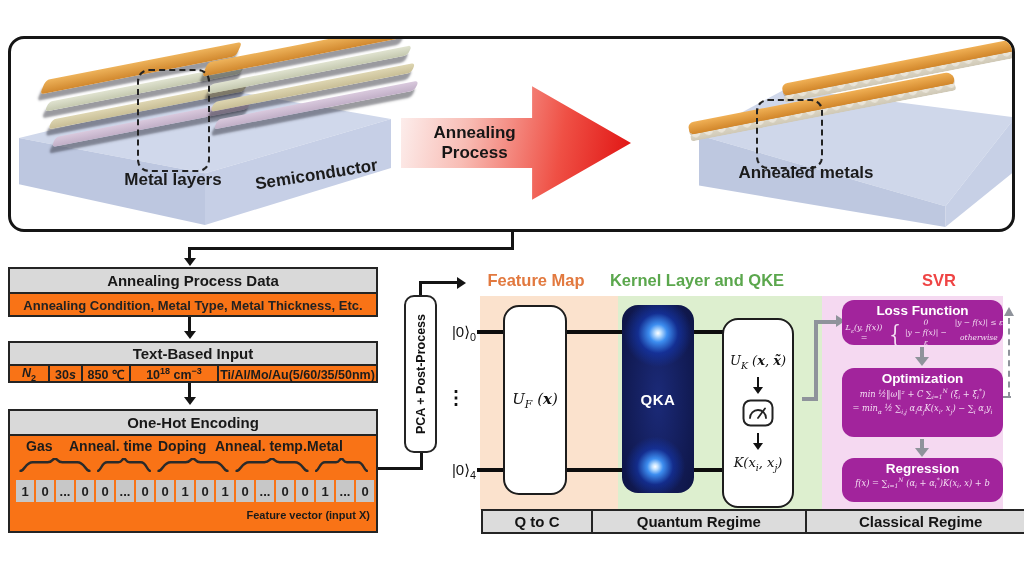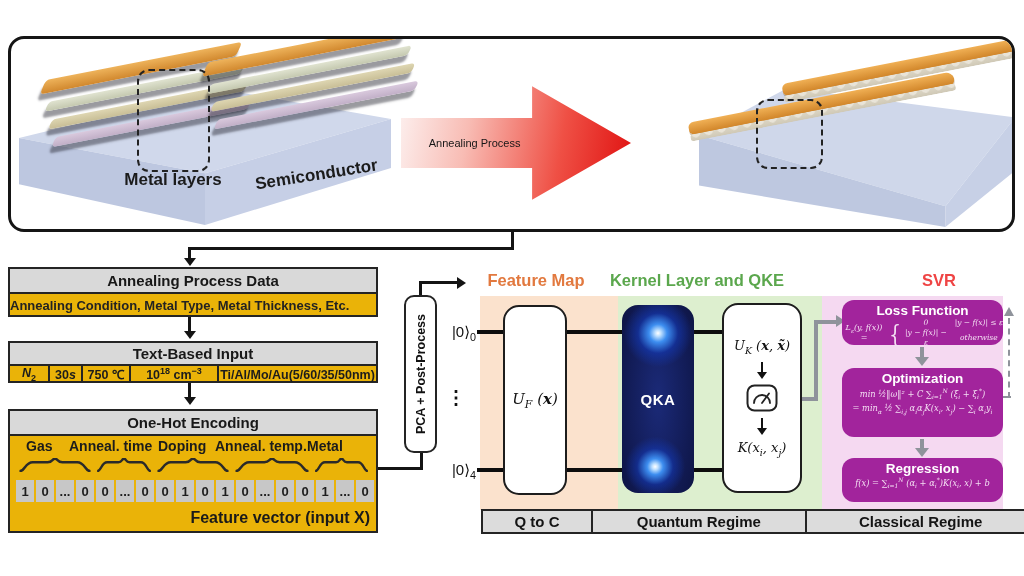--- a/index.html
+++ b/index.html
@@ -31,52 +31,52 @@
   .a-base{height:7px;margin-top:-1px;border-radius:3px;
         background:radial-gradient(circle at 6px -1px,#e9e4d8 4.5px,rgba(0,0,0,0) 5px) left top/13px 8px repeat-x,
                    linear-gradient(#dcd6c6,#cfc8b5)}
   .dashedbox{position:absolute;border:2.5px dashed #222;border-radius:12px}
   .plabel{position:absolute;font-weight:700;font-size:17px;color:#1b1b1b;text-align:center;white-space:nowrap}
   .slant{transform:rotate(-9deg)}
   .redarrow{position:absolute;
      background:linear-gradient(100deg,#fdf2f1 0%,#f8bcb4 30%,#ef5045 68%,#df0e0e 100%);
      clip-path:polygon(0 31%,57% 31%,57% 7%,100% 50%,57% 93%,57% 69%,0 69%)}
   .arrowtext{position:absolute;left:6%;top:50%;width:52%;transform:translateY(-50%);
-     text-align:center;font-weight:400;font-size:11px;color:#161616}
+     text-align:center;font-weight:700;font-size:17px;color:#161616}
 
   
   .ln{position:absolute;background:#141414}
   .ah{position:absolute;width:0;height:0;border-style:solid}
   .ah.down{border-width:8px 6px 0 6px;border-color:#141414 transparent transparent transparent}
   .ah.right{border-width:6px 0 6px 9px;border-color:transparent transparent transparent #141414}
   .gln{position:absolute;background:#8f939b}
   .gah-right{position:absolute;width:0;height:0;border-style:solid;
      border-width:6.5px 0 6.5px 9px;border-color:transparent transparent transparent #8f939b}
   .gah-down{position:absolute;width:0;height:0;border-style:solid;
      border-width:9px 7px 0 7px;border-color:#8f939b transparent transparent transparent}
   .gah-up{position:absolute;width:0;height:0;border-style:solid;
      border-width:0 5.5px 9px 5.5px;border-color:transparent transparent #8f939b transparent}
   .dashv{position:absolute;border-left:2.5px dashed #8f939b}
   .dashh{position:absolute;border-top:2.5px dashed #8f939b}
 
   
-  .fcbox{position:absolute;left:8px;width:370px;border:2.2px solid #242424;background:#eab308;box-sizing:border-box}
+  .fcbox{position:absolute;left:8px;width:370px;border:2.2px solid #242424;background:#f97316;box-sizing:border-box}
   .fchead{background:#d9d9d9;border-bottom:2.2px solid #242424;font-weight:700;font-size:15px;
           text-align:center;color:#181818}
-  .fcbody{font-weight:700;font-size:13px;white-space:nowrap;color:#222}
+  .fcbody{font-weight:700;font-size:13px;text-align:center;white-space:nowrap;color:#222}
   .trow{display:flex}
   .tcell{border-right:2.2px solid #242424;display:flex;align-items:center;justify-content:center;
          font-weight:700;font-size:12.5px;white-space:nowrap;box-sizing:border-box;color:#1c1c1c}
   .tcell:last-child{border-right:none;flex:1}
   .ohlabel{position:absolute;font-weight:700;font-size:14px;text-align:left;white-space:nowrap;color:#1c1c1c}
   .brace{position:absolute}
   .bitrow{position:absolute;display:flex;gap:2px}
   .bit{flex:1;height:22px;background:#c7c7c7;font-weight:700;font-size:13px;color:#1d1d1d;
        display:flex;align-items:center;justify-content:center}
-  .ohcaption{position:absolute;font-weight:700;font-size:16px;color:#1a1a1a}
+  .ohcaption{position:absolute;font-weight:700;font-size:11px;color:#1a1a1a}
 
   
   .pca{position:absolute;left:404px;top:295px;width:33px;height:158px;border:2.4px solid #242424;
        border-radius:10px;background:#fff;display:flex;align-items:center;justify-content:center;box-sizing:border-box}
   .pca span{writing-mode:vertical-rl;transform:rotate(180deg);font-weight:700;font-size:12.5px;
        white-space:nowrap;color:#111}
   .band{position:absolute;top:296px;height:214px}
   .chead{position:absolute;top:271px;height:20px;font-weight:700;font-size:16.5px;text-align:center;white-space:nowrap}
   .qlabel{position:absolute;width:40px;text-align:right;font-size:15px;color:#111}
   .qdots{position:absolute;width:40px;text-align:center;font-size:19px;font-weight:700;color:#111}
@@ -156,20 +156,21 @@
     </div>
     <div class="abar" style="left:676px;top:58px;width:270px">
       <div class="a-or"></div>
       <div class="a-base"></div>
     </div>
     <div class="abar" style="left:770px;top:22px;width:240px">
       <div class="a-or"></div>
       <div class="a-base"></div>
     </div>
     <div class="dashedbox" style="left:745px;top:60px;width:63px;height:66px"></div>
+    <div class="plabel" style="left:700px;top:124px;width:190px">Annealed metals</div>
   </div>
 
   <div class="ln" style="left:511px;top:232px;width:3px;height:18px"></div>
   <div class="ln" style="left:188px;top:247px;width:326px;height:3px"></div>
   <div class="ln" style="left:188px;top:247px;width:3px;height:12px"></div>
   <div class="ah down" style="left:183.5px;top:258px"></div>
 
   <div class="fcbox" style="top:267px;height:50px">
     <div class="fchead" style="height:23px;line-height:23px">Annealing Process Data</div>
     <div class="fcbody" style="height:24px;line-height:24px">Annealing Condition, Metal Type, Metal Thickness, Etc.</div>
@@ -181,21 +182,21 @@
   <div class="fcbox" style="top:341px;height:42px">
     <div class="fchead" style="height:21px;line-height:21px">Text-Based Input</div>
     <div class="trow" style="height:17px">
       <div class="tcell" style="width:40px">
           <span><i>N</i><sub>2</sub></span>
         </div>
       <div class="tcell" style="width:33px">
           <span>30<i>s</i></span>
         </div>
       <div class="tcell" style="width:48px">
-          <span>750 ℃</span>
+          <span>850 ℃</span>
         </div>
       <div class="tcell" style="width:88px">
           <span>10<sup>18</sup> cm<sup>−3</sup></span>
         </div>
       <div class="tcell">
           <span>Ti/Al/Mo/Au(5/60/35/50nm)</span>
         </div>
     </div>
   </div>
 
@@ -274,21 +275,21 @@
   <div class="wire" style="left:477px;top:468px;width:248px"></div>
 
   <div class="gatebox" style="left:503px;top:305px;width:64px;height:190px">
     <span class="mathtext">U<sub>F</sub> (<b>x</b>)</span>
   </div>
 
   <div class="qka">
     <span>QKA</span>
   </div>
 
-  <div class="gatebox ukbox" style="left:722px;top:303px;width:80px;height:190px">
+  <div class="gatebox ukbox" style="left:722px;top:318px;width:72px;height:190px">
     <span class="smallmath">U<sub>K</sub> (<b>x</b>, <b>x̃</b>)</span>
     <span class="varrow"></span>
     <svg width="32" height="28" viewBox="0 0 32 28">
       <rect x="1.5" y="1.5" width="29" height="25" rx="7" fill="#fff" stroke="#222" stroke-width="2"></rect>
       <path d="M8,19 A8,8 0 0 1 24,19" fill="none" stroke="#222" stroke-width="1.8" stroke-linecap="round"></path>
       <line x1="16" y1="19" x2="23" y2="9.5" stroke="#222" stroke-width="1.8" stroke-linecap="round"></line>
     </svg>
     <span class="varrow"></span>
     <span class="smallmath">K(x<sub>i</sub>, x<sub>j</sub>)</span>
   </div>

